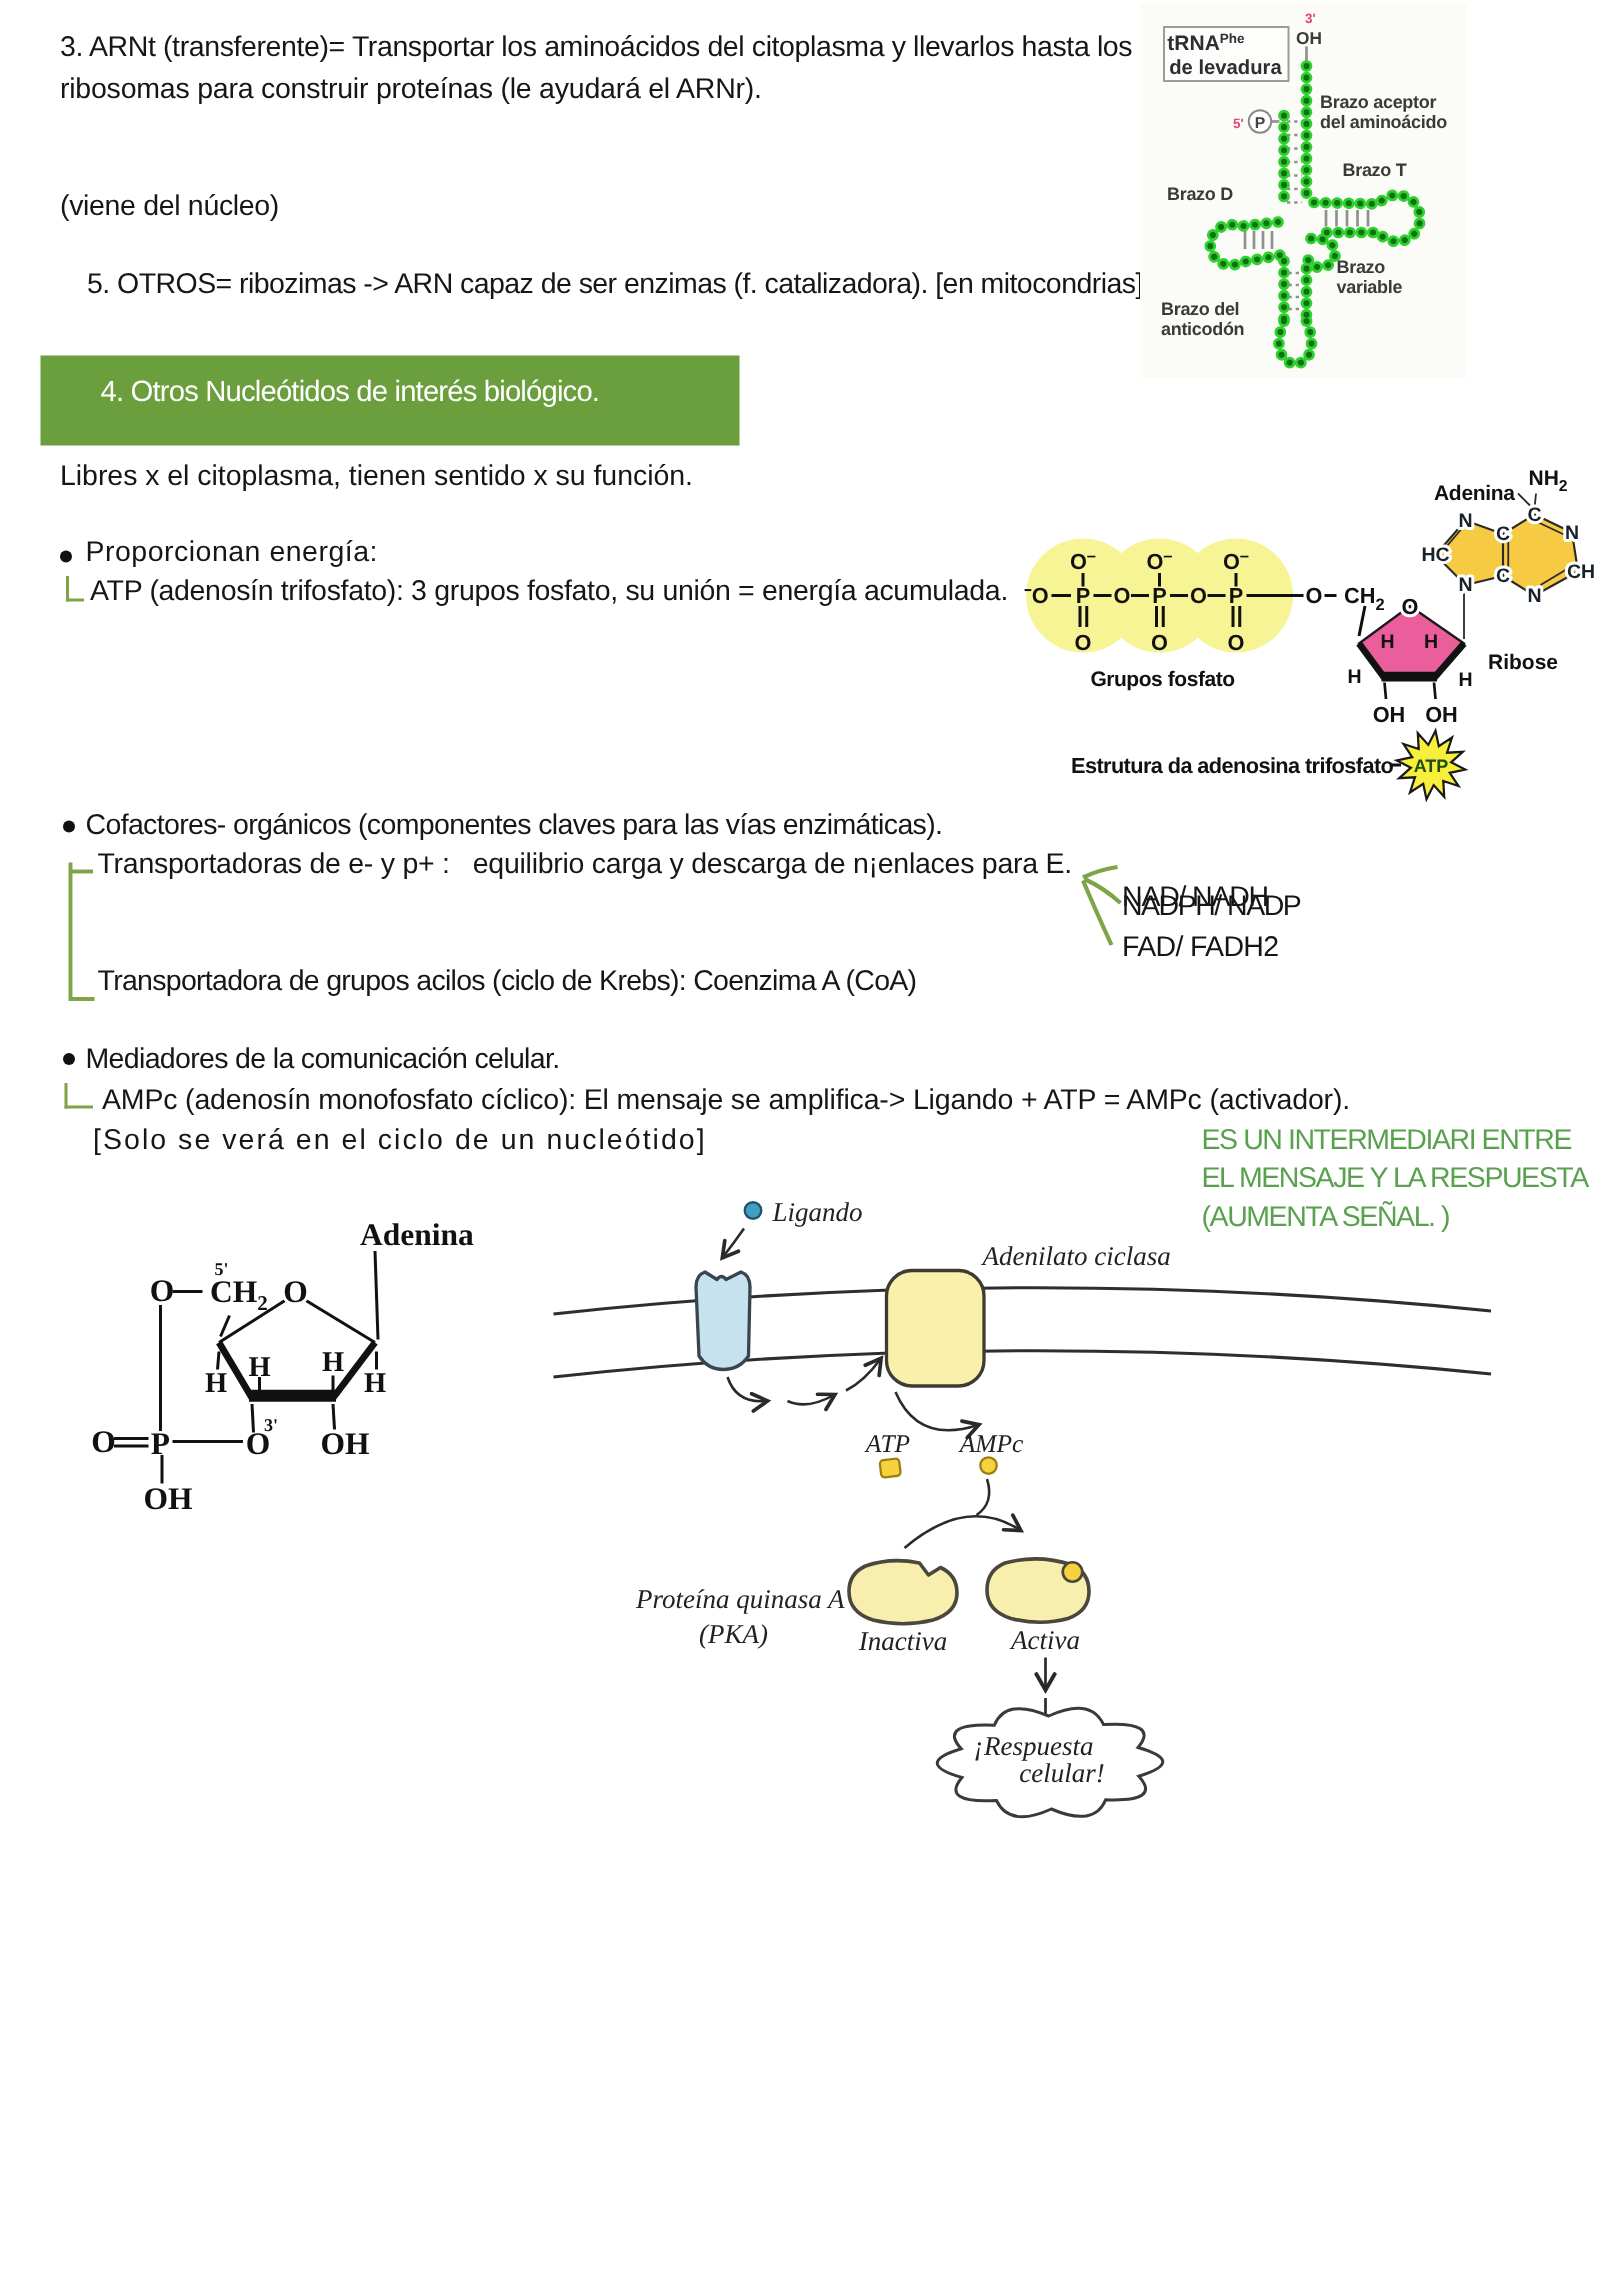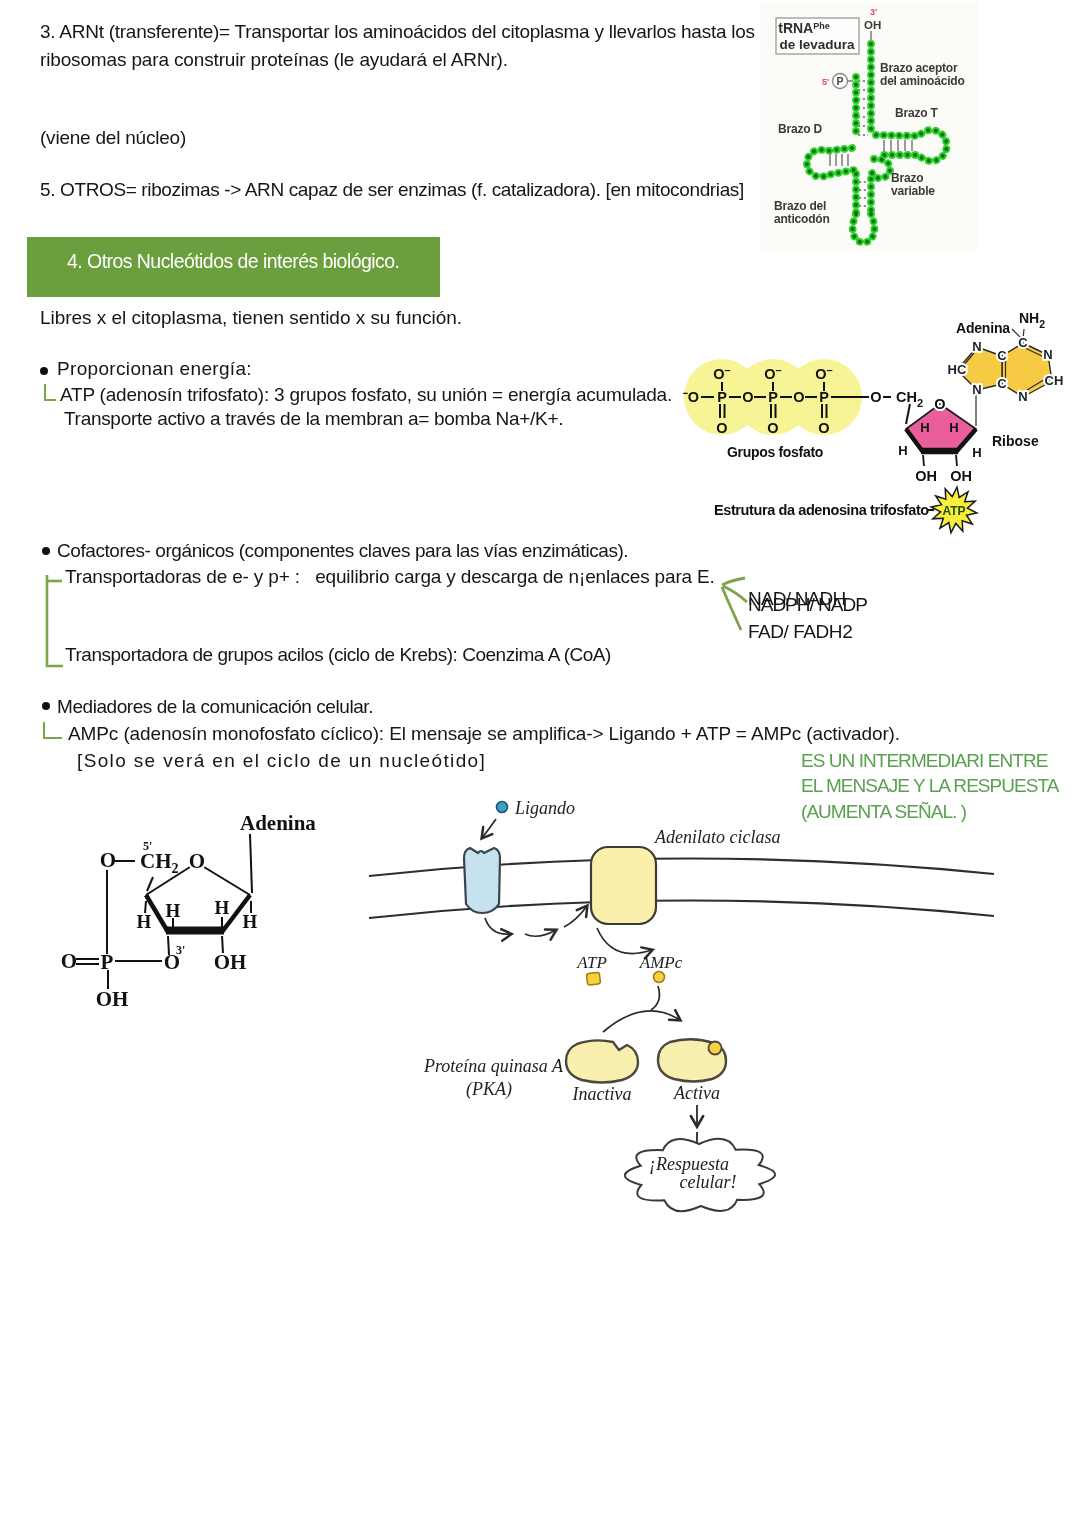--- a/index.html
+++ b/index.html
@@ -9,21 +9,21 @@
     font-family:"Liberation Sans", sans-serif; color:#161616; overflow:hidden;
   }
   .tl {
     position:absolute; font-size:19px; line-height:26px; white-space:pre;
     letter-spacing:-0.2px; color:#161616;
   }
   .bullet {
     position:absolute; width:8px; height:8px; border-radius:50%; background:#111;
   }
   .section-box {
-    position:absolute; left:27px; top:237px; width:413px; height:60px;
+    position:absolute; left:27px; top:237px; width:466px; height:60px;
     background:#6b9e3c; color:#ffffff; font-size:19.5px; line-height:20px;
     padding:14px 0 0 40px; letter-spacing:-0.55px; white-space:pre;
   }
   .lbrace {
     position:absolute; border-left:2.6px solid #7da449; border-bottom:2.6px solid #7da449;
   }
   .side-note { color:#5aa14f; letter-spacing:-0.95px; }
   svg.fig { position:absolute; overflow:visible; }
   svg text { font-family:"Liberation Sans", sans-serif; }
   svg.camp text { font-family:"Liberation Serif", serif; }
@@ -31,31 +31,30 @@
   .script { font-family:"Liberation Serif", serif; font-style:italic; }
 </style>
 </head>
 <body>
 
 <div class="page">
 
   <div class="tl" style="left:40px; top:19px;  letter-spacing:-0.26px;">3. ARNt (transferente)= Transportar los aminoácidos del citoplasma y llevarlos hasta los</div>
   <div class="tl" style="left:40px; top:47px;  letter-spacing:-0.15px;">ribosomas para construir proteínas (le ayudará el ARNr).</div>
   <div class="tl" style="left:40px; top:125px; letter-spacing:-0.22px;">(viene del núcleo)</div>
-  <div class="tl" style="left:40px; top:177px; letter-spacing:-0.37px;">5. OTROS= ribozimas -&gt; ARN capaz de ser enzimas (f. catalizadora). [en mitocondrias]</div>
+  <div class="tl" style="left:58px; top:177px; letter-spacing:-0.37px;">5. OTROS= ribozimas -&gt; ARN capaz de ser enzimas (f. catalizadora). [en mitocondrias]</div>
 
   <div class="section-box">4. Otros Nucleótidos de interés biológico.</div>
 
   <div class="tl" style="left:40px; top:305px; letter-spacing:-0.03px;">Libres x el citoplasma, tienen sentido x su función.</div>
 
   <div class="bullet" style="left:40px; top:367px;"></div>
   <div class="tl" style="left:57px; top:356px; letter-spacing:0.33px;">Proporcionan energía:</div>
   <div class="lbrace" style="left:44px; top:384px; width:12px; height:17px;"></div>
   <div class="tl" style="left:60px; top:382px; letter-spacing:-0.22px;">ATP (adenosín trifosfato): 3 grupos fosfato, su unión = energía acumulada.</div>
-  <div class="tl" style="left:64px; top:406px; letter-spacing:-0.30px;">Transporte activo a través de la membran a= bomba Na+/K+.</div>
 
   <div class="bullet" style="left:42px; top:547px;"></div>
   <div class="tl" style="left:57px; top:538px; letter-spacing:-0.43px;">Cofactores- orgánicos (componentes claves para las vías enzimáticas).</div>
   <svg class="fig" style="left:45px; top:573px;" width="26" height="100" viewBox="0 0 26 100">
     <path d="M 2 2 L 2 93 L 18 93" fill="none" stroke="#7da449" stroke-width="2.6"></path>
     <path d="M 2 8 L 17 8" fill="none" stroke="#7da449" stroke-width="2.6"></path>
   </svg>
   <div class="tl" style="left:65px; top:564px; letter-spacing:-0.17px;">Transportadoras de e- y p+ :   equilibrio carga y descarga de n¡enlaces para E.</div>
   <div class="tl" style="left:748px; top:586px; letter-spacing:-0.8px;">NAD/ NADH</div>
   <div class="tl" style="left:748px; top:592px; letter-spacing:-1.0px;">NADPH/ NADP</div>
@@ -64,21 +63,21 @@
     <path d="M 6 15 Q 16 10 29 8" fill="none" stroke="#7da449" stroke-width="2.8"></path>
     <path d="M 7 16 Q 20 22 31 32" fill="none" stroke="#7da449" stroke-width="2.8"></path>
     <path d="M 6 17 Q 14 36 25 60" fill="none" stroke="#7da449" stroke-width="2.8"></path>
   </svg>
   <div class="tl" style="left:65px; top:642px; letter-spacing:-0.47px;">Transportadora de grupos acilos (ciclo de Krebs): Coenzima A (CoA)</div>
 
   <div class="bullet" style="left:42px; top:702px;"></div>
   <div class="tl" style="left:57px; top:694px; letter-spacing:-0.44px;">Mediadores de la comunicación celular.</div>
   <div class="lbrace" style="left:43px; top:722px; width:19px; height:17px;"></div>
   <div class="tl" style="left:68px; top:721px; letter-spacing:-0.11px;">AMPc (adenosín monofosfato cíclico): El mensaje se amplifica-&gt; Ligando + ATP = AMPc (activador).</div>
-  <div class="tl" style="left:77px; top:748px; letter-spacing:1.36px;">[Solo se verá en el ciclo de un nucleótido]</div>
+  <div class="tl" style="left:62px; top:748px; letter-spacing:1.36px;">[Solo se verá en el ciclo de un nucleótido]</div>
 
   <div class="tl side-note" style="left:801px; top:748px;">ES UN INTERMEDIARI ENTRE</div>
   <div class="tl side-note" style="left:801px; top:773px;">EL MENSAJE Y LA RESPUESTA</div>
   <div class="tl side-note" style="left:801px; top:799px;">(AUMENTA SEÑAL. )</div>
 
   <svg class="fig" style="left:760px; top:2px;" width="220" height="252" viewBox="0 0 220 252">
     <rect x="0" y="0" width="218" height="250" fill="#fbfbf8"></rect>
 
     <g stroke="#909090" stroke-width="1.8" stroke-dasharray="2.2 2.6">
       <line x1="98" y1="79" x2="108" y2="79"></line>

